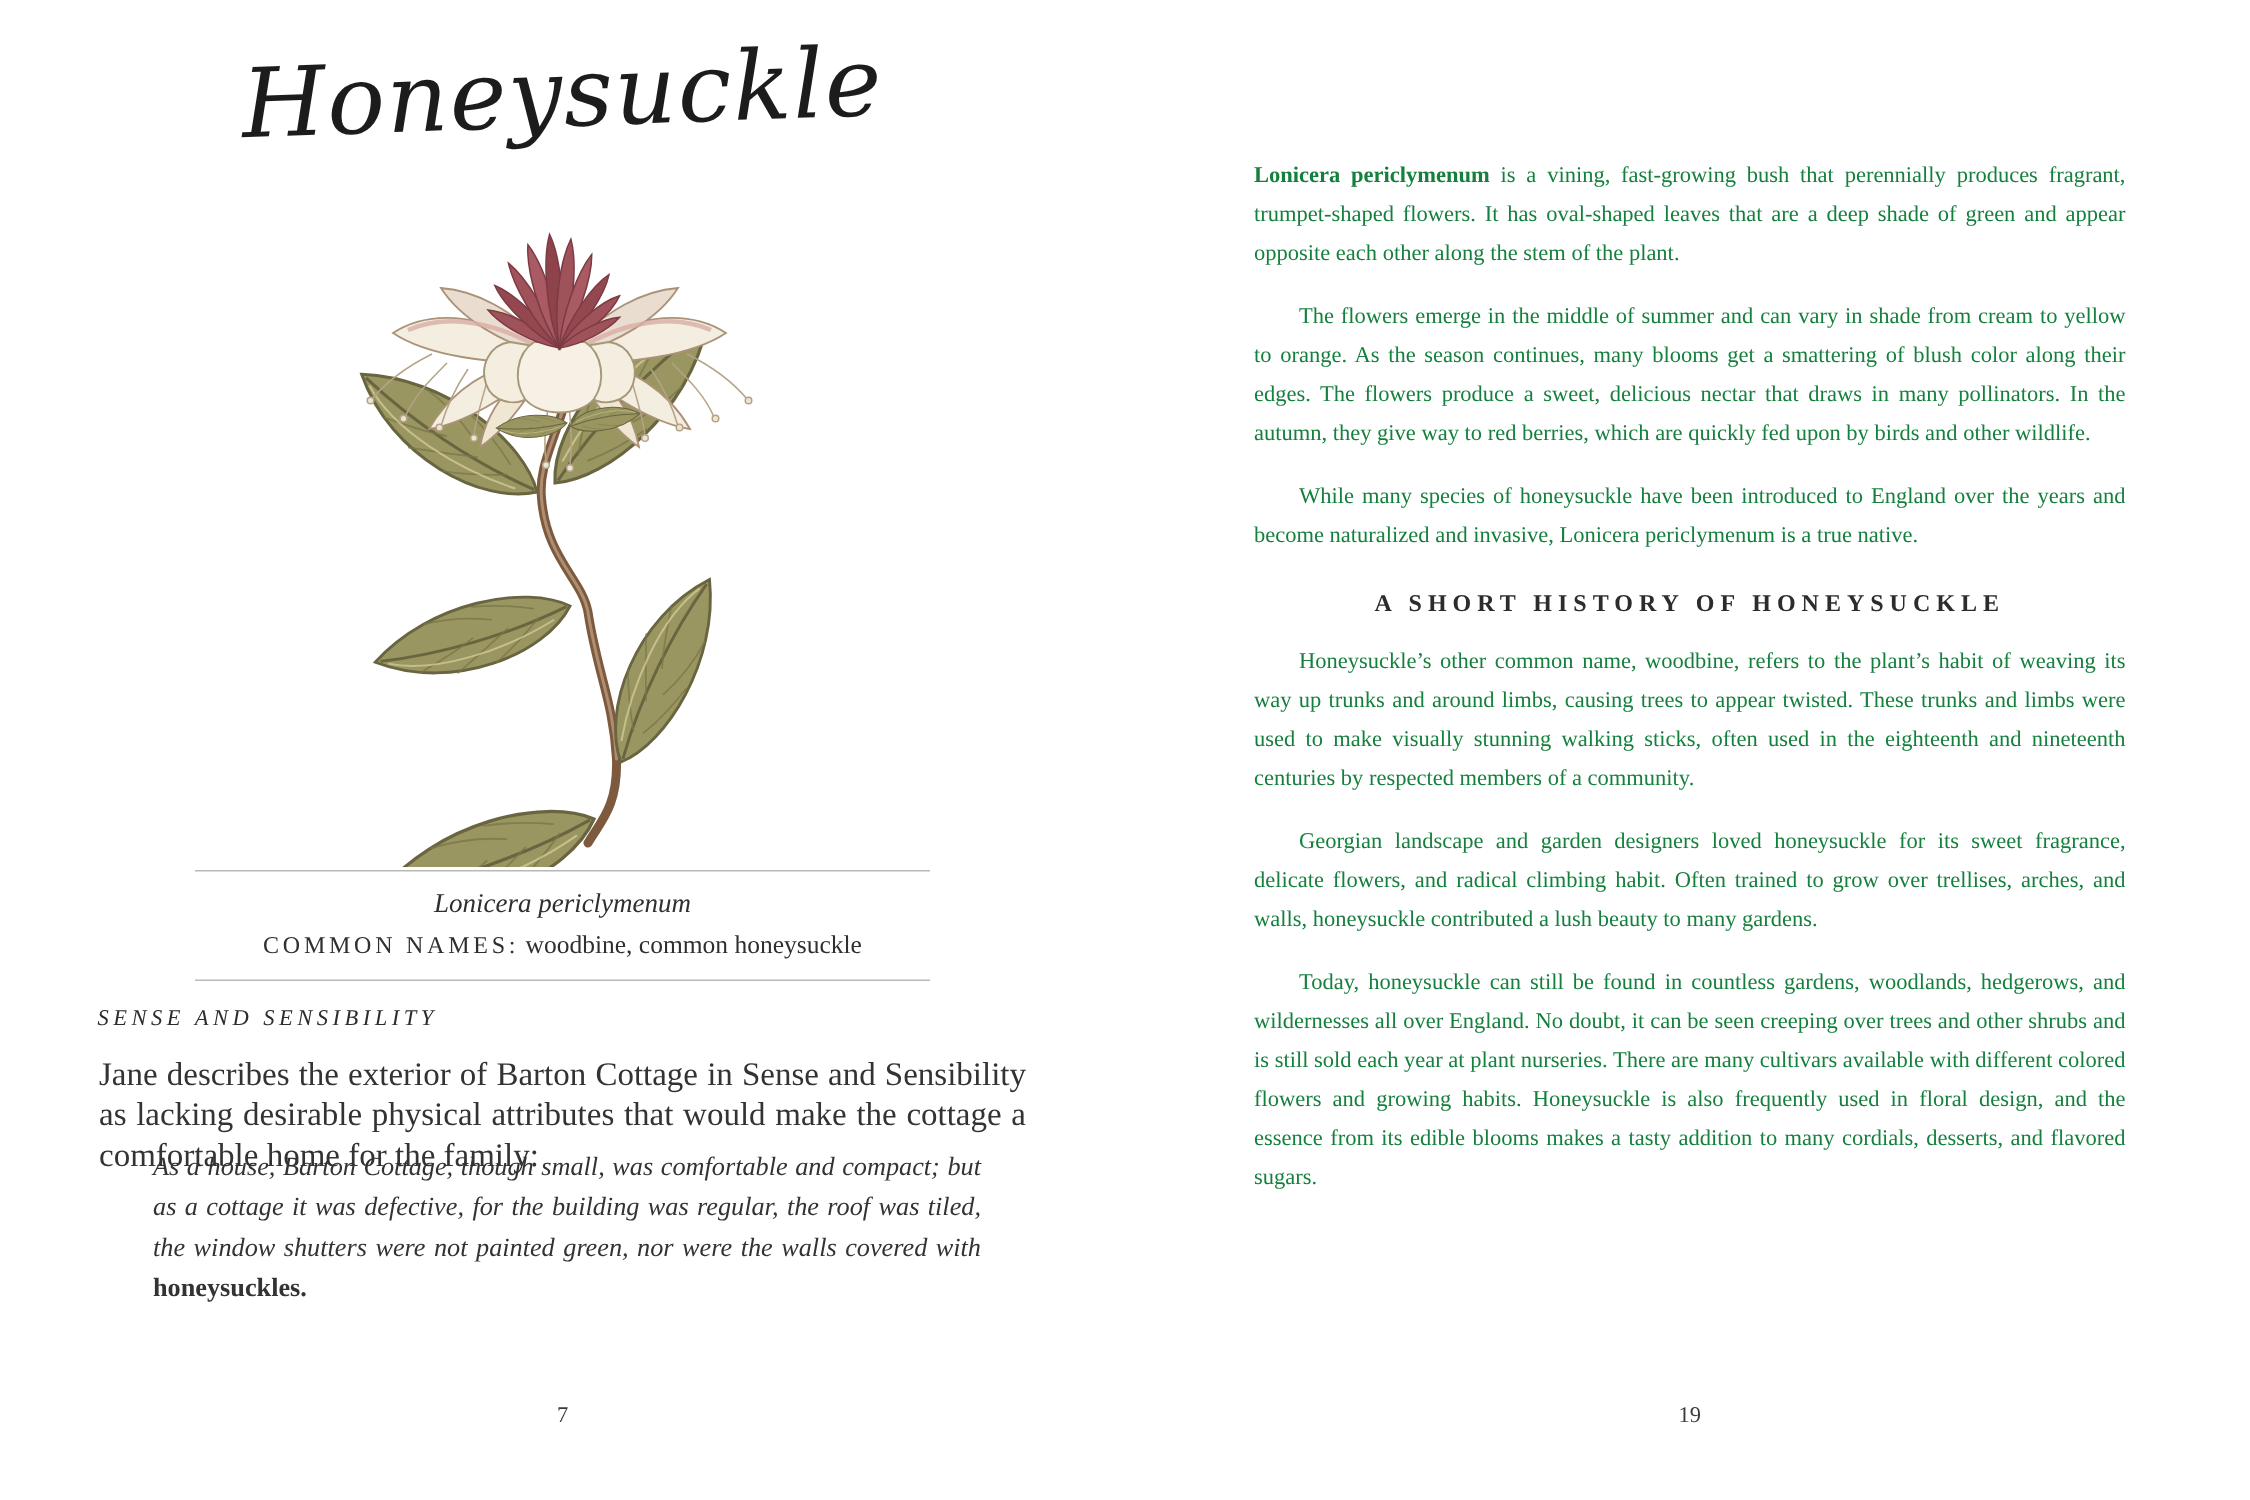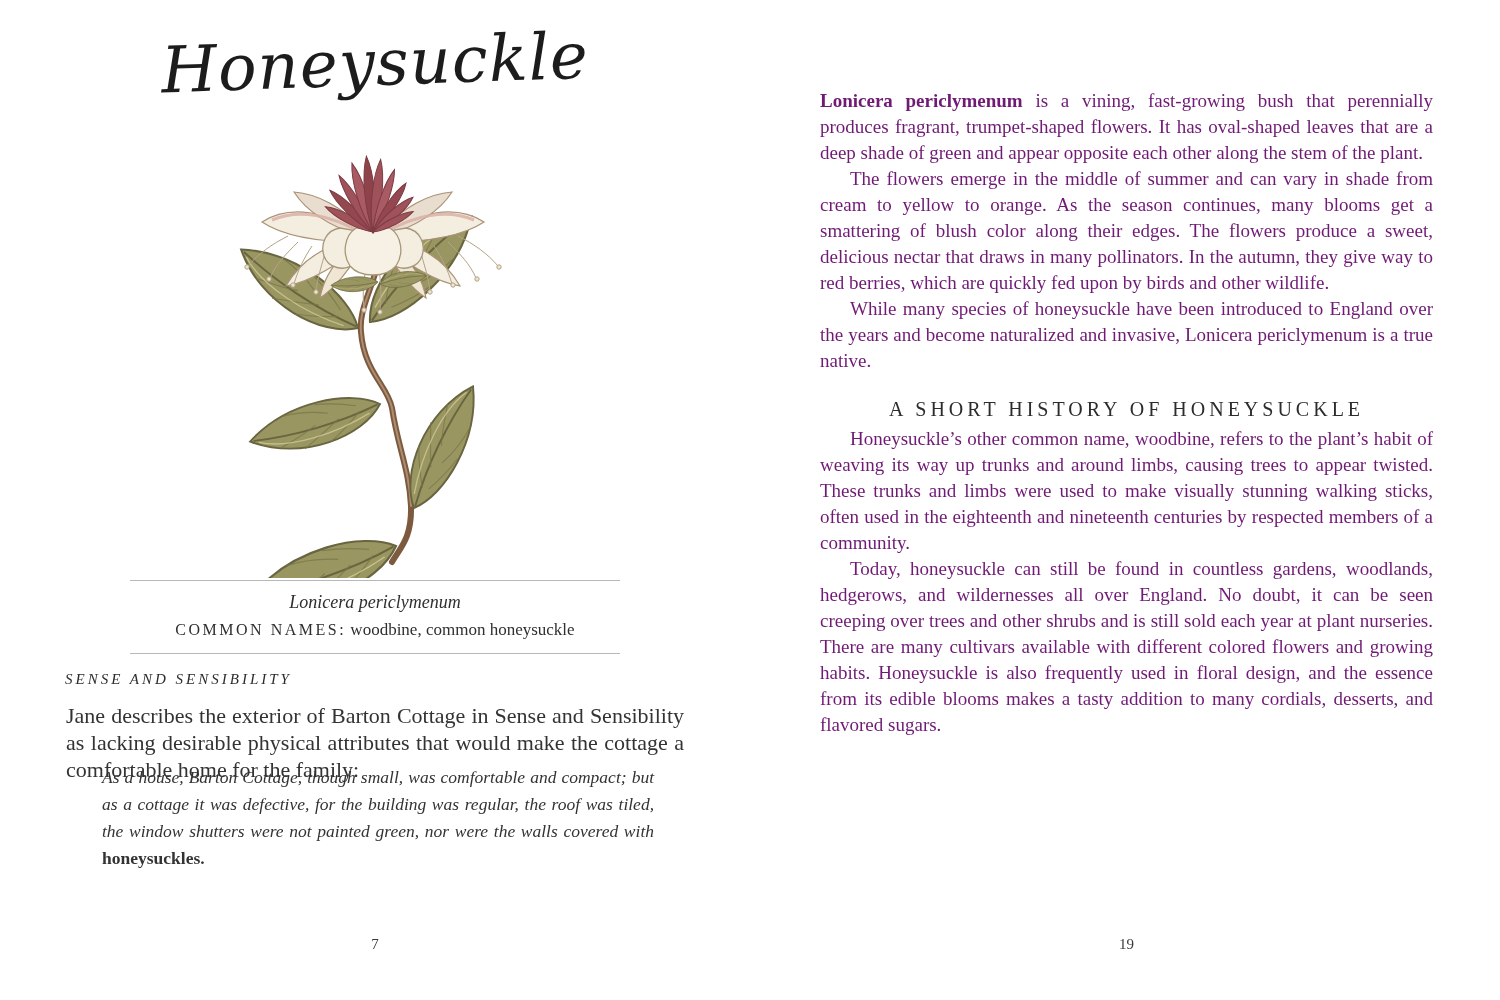--- a/index.html
+++ b/index.html
@@ -74,34 +74,34 @@
     font-size: 15px; color: #3a3a3a;
   }
   .page-number.left { left: 65px; }
   .page-number.right { left: 820px; width: 613px; }
 
   
   .right-column {
     position: absolute; left: 820px; top: 88px; width: 613px;
   }
   .right-column p {
-    margin: 0;
-    font-size: 19px; line-height: 26px;
+    margin: 16px;
+    font-size: 15px; line-height: 26px;
     text-align: justify;
-    color: #701a75;
+    color: #15803d;
   }
   .right-column p.indent { text-indent: 30px; }
   .lead-bold { font-weight: bold; }
   .section-heading-right {
-    font-size: 20px;
+    font-size: 16px;
     letter-spacing: 4px;
     text-align: center;
     color: #2c2c2c;
     margin: 24px 0 5px 0;
-    font-weight: normal;
+    font-weight: bold;
     font-family: "Liberation Serif", serif;
   }
 </style>
 </head>
 <body>
 
 <div class="spread">
 
   <div>
 
@@ -217,20 +217,21 @@
 
       <p class="indent">The flowers emerge in the middle of summer and can vary in shade from cream to yellow to orange. As the season continues, many blooms get a smattering of blush color along their edges. The flowers produce a sweet, delicious nectar that draws in many pollinators. In the autumn, they give way to red berries, which are quickly fed upon by birds and other wildlife.</p>
 
       <p class="indent">While many species of honeysuckle have been introduced to England over the years and become naturalized and invasive, Lonicera periclymenum is a true native.</p>
 
       <h2 class="section-heading-right">A SHORT HISTORY OF HONEYSUCKLE</h2>
 
 
       <p class="indent">Honeysuckle’s other common name, woodbine, refers to the plant’s habit of weaving its way up trunks and around limbs, causing trees to appear twisted. These trunks and limbs were used to make visually stunning walking sticks, often used in the eighteenth and nineteenth centuries by respected members of a community.</p>
 
+      <p class="indent">Georgian landscape and garden designers loved honeysuckle for its sweet fragrance, delicate flowers, and radical climbing habit. Often trained to grow over trellises, arches, and walls, honeysuckle contributed a lush beauty to many gardens.</p>
 
       <p class="indent">Today, honeysuckle can still be found in countless gardens, woodlands, hedgerows, and wildernesses all over England. No doubt, it can be seen creeping over trees and other shrubs and is still sold each year at plant nurseries. There are many cultivars available with different colored flowers and growing habits. Honeysuckle is also frequently used in floral design, and the essence from its edible blooms makes a tasty addition to many cordials, desserts, and flavored sugars.</p>
     </div>
 
     <div class="page-number right">19</div>
   </div>
 
 </div>
 
 </body></html>

